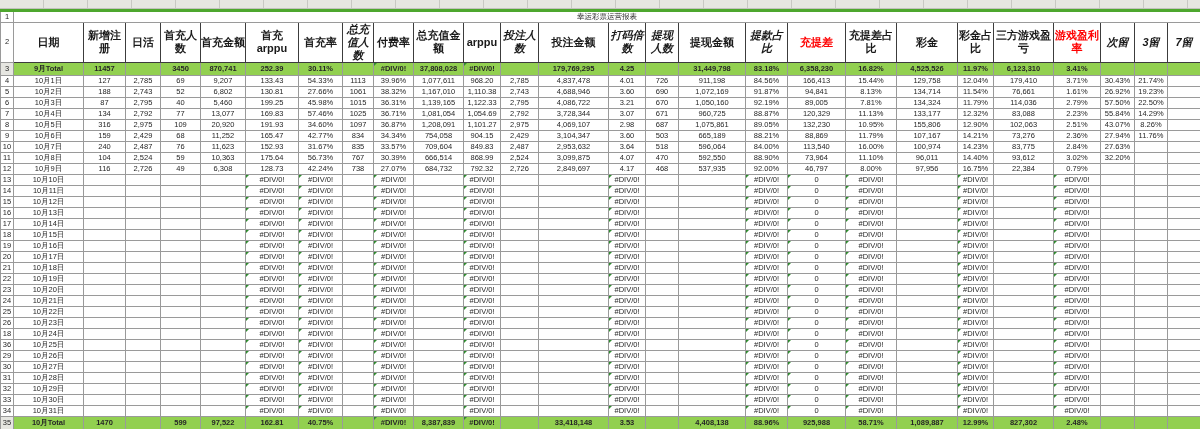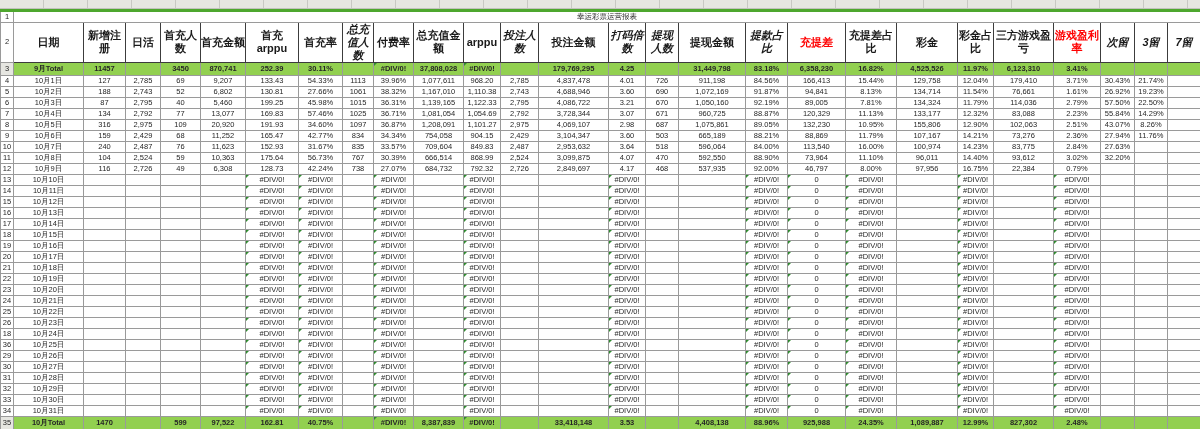--- a/index.html
+++ b/index.html
@@ -1066,21 +1066,21 @@
           <td class="err">#DIV/0!</td>
           <td>8,387,839</td>
           <td class="err">#DIV/0!</td>
           <td></td>
           <td>33,418,148</td>
           <td>3.53</td>
           <td></td>
           <td>4,408,138</td>
           <td>88.96%</td>
           <td>925,988</td>
-          <td>24.35%</td>
+          <td>58.71%</td>
           <td>1,089,887</td>
           <td>12.99%</td>
           <td>827,302</td>
           <td>2.48%</td>
           <td></td>
           <td></td>
           <td></td>
         </tr>
         <tr class="trailing">
           <td class="gutter">36</td>

